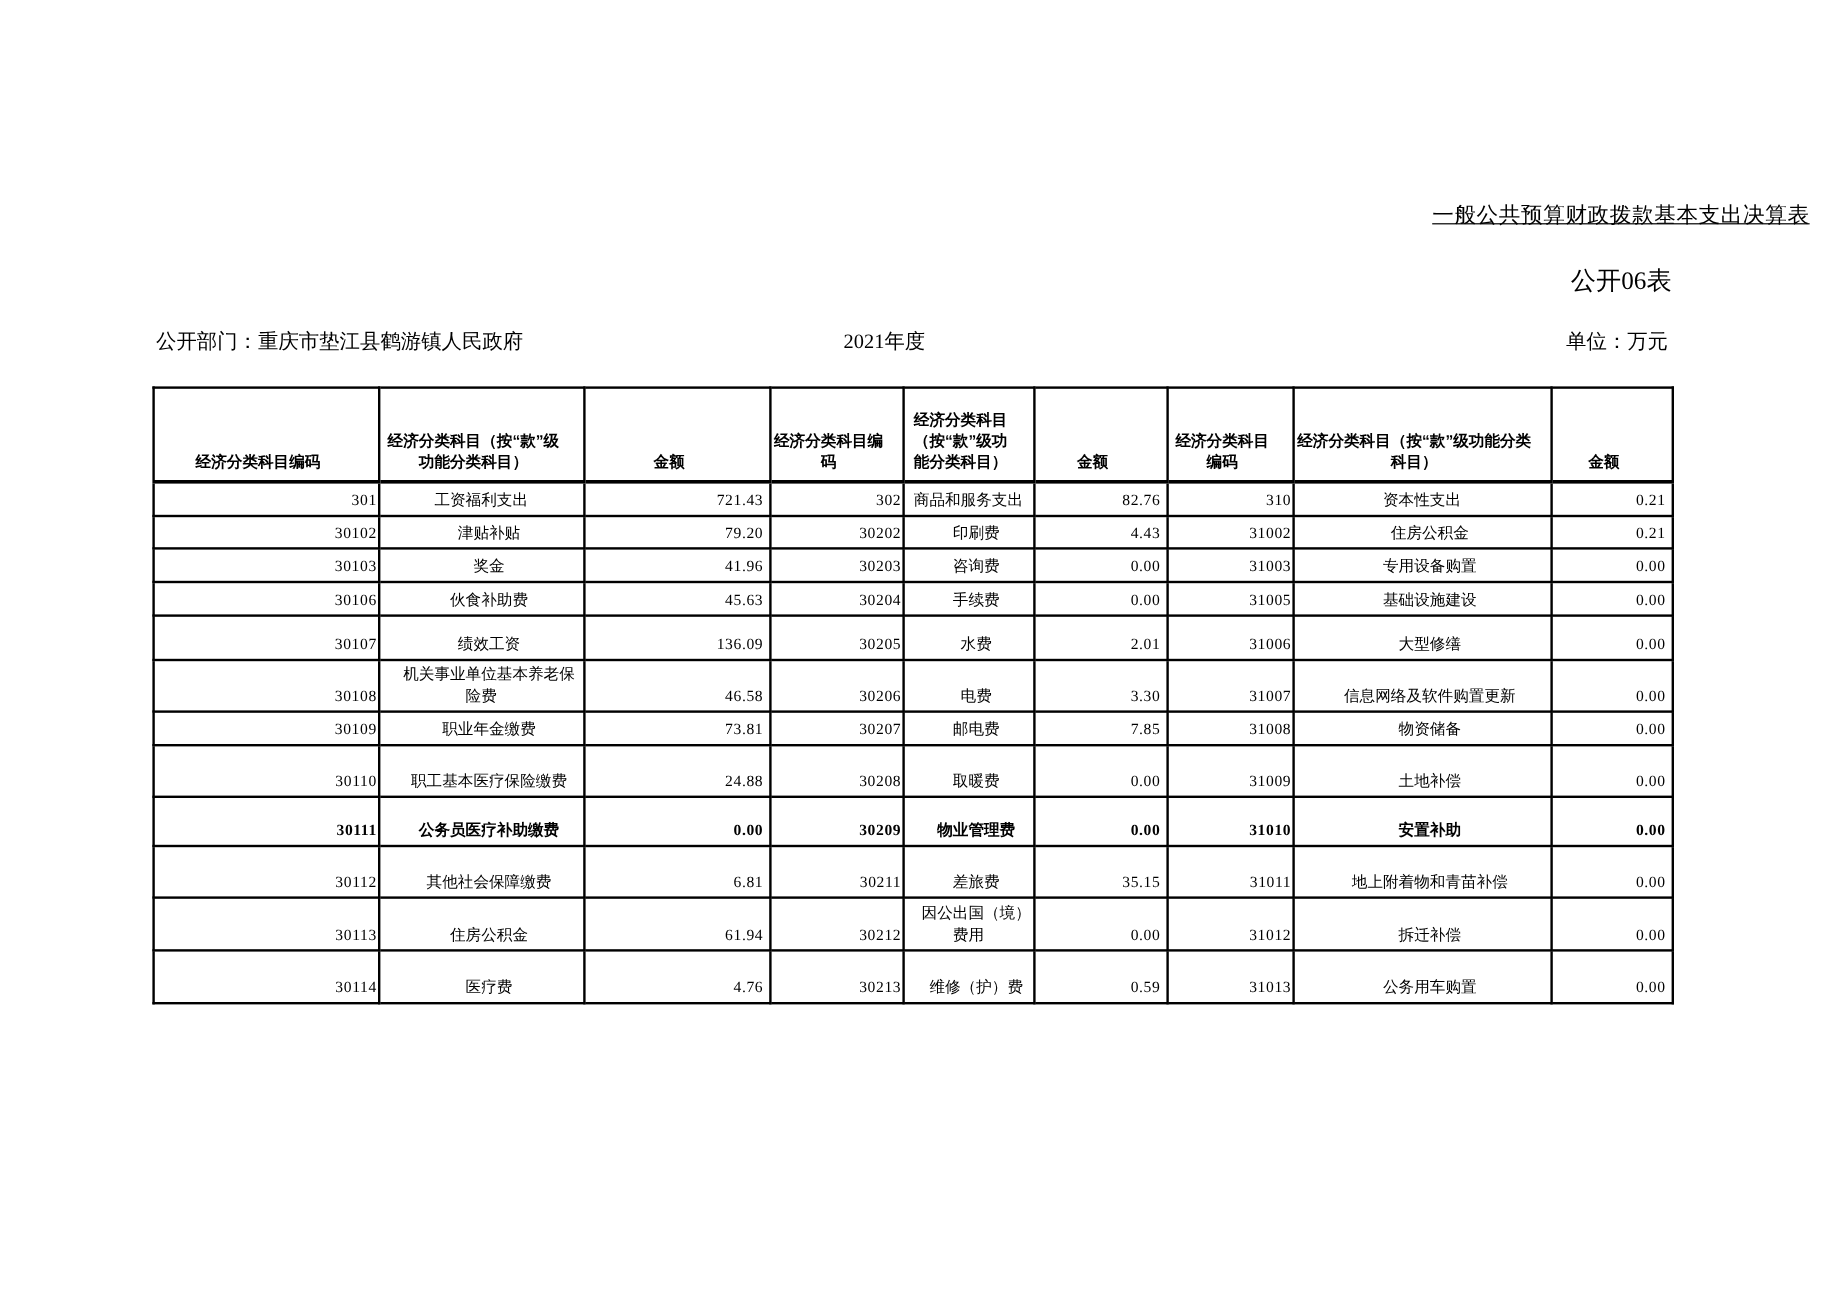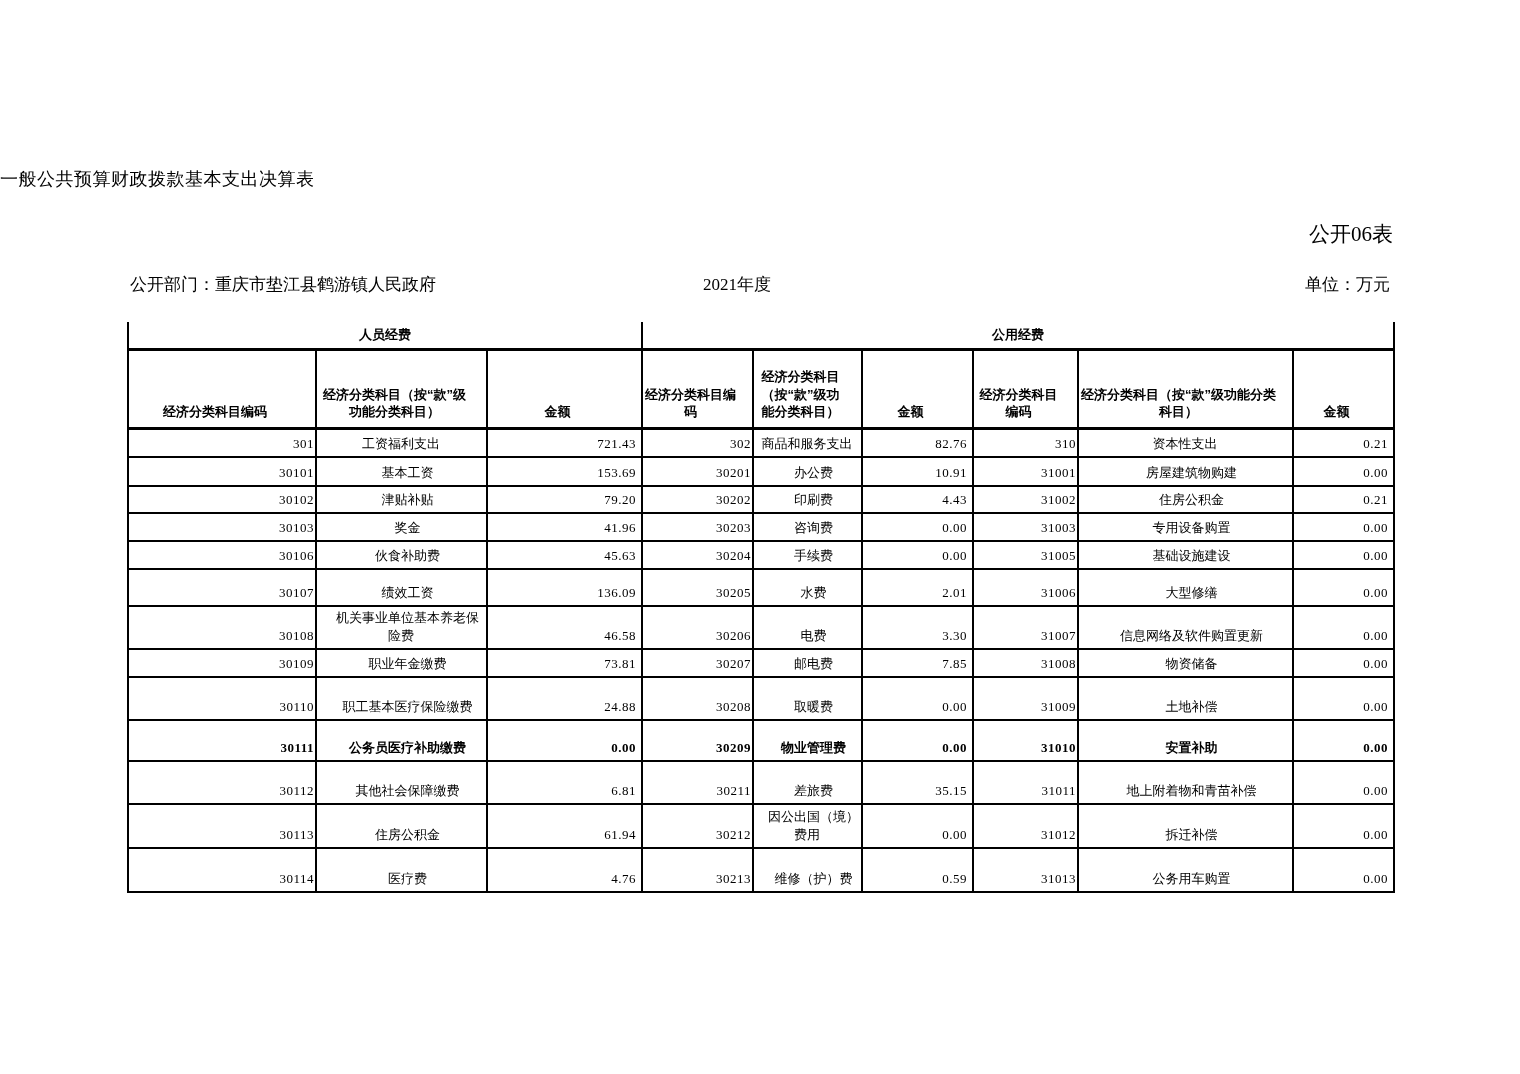--- a/index.html
+++ b/index.html
@@ -9,23 +9,24 @@
     background: #ffffff;
     color: #000000;
     position: relative;
     font-family: "Liberation Serif", serif;
   }
   .doc-title {
     position: absolute;
     top: 167px;
     left: 0;
     width: 1508px;
-    text-align: left;
+    text-align: right;
     font-size: 18px;
     letter-spacing: 0.5px;
+    text-decoration: underline;
   }
   .sheet-label {
     position: absolute;
     top: 220px;
     left: 127px;
     width: 1266px;
     text-align: right;
     font-size: 21px;
   }
   .meta-line {
@@ -104,24 +105,20 @@
       <col style="width:171px">
       <col style="width:155px">
     <col style="width:111px">
       <col style="width:109px">
       <col style="width:111px">
     <col style="width:105px">
       <col style="width:215px">
       <col style="width:101px">
   </colgroup>
   <thead>
-    <tr class="band-row">
-      <th colspan="3">人员经费</th>
-      <th colspan="6">公用经费</th>
-    </tr>
     <tr class="head-row">
       <th>经济分类科目编码</th>
       <th>经济分类科目（按“款”级功能分类科目）</th>
       <th>金额</th>
       <th>经济分类科目编码</th>
       <th>经济分类科目（按“款”级功能分类科目）</th>
       <th>金额</th>
       <th>经济分类科目编码</th>
       <th>经济分类科目（按“款”级功能分类科目）</th>
       <th>金额</th>
@@ -132,31 +129,20 @@
         <td class="cell-code">301</td>
         <td class="cell-subject">工资福利支出</td>
         <td class="cell-amount">721.43</td>
         <td class="cell-code">302</td>
         <td class="cell-subject">商品和服务支出</td>
         <td class="cell-amount">82.76</td>
         <td class="cell-code">310</td>
         <td class="cell-subject">资本性支出</td>
         <td class="cell-amount">0.21</td>
       </tr>
-      <tr style="height: 29px;">
-        <td class="cell-code">30101</td>
-        <td class="cell-subject indent">基本工资</td>
-        <td class="cell-amount">153.69</td>
-        <td class="cell-code">30201</td>
-        <td class="cell-subject indent">办公费</td>
-        <td class="cell-amount">10.91</td>
-        <td class="cell-code">31001</td>
-        <td class="cell-subject indent">房屋建筑物购建</td>
-        <td class="cell-amount">0.00</td>
-      </tr>
       <tr style="height: 27px;">
         <td class="cell-code">30102</td>
         <td class="cell-subject indent">津贴补贴</td>
         <td class="cell-amount">79.20</td>
         <td class="cell-code">30202</td>
         <td class="cell-subject indent">印刷费</td>
         <td class="cell-amount">4.43</td>
         <td class="cell-code">31002</td>
         <td class="cell-subject indent">住房公积金</td>
         <td class="cell-amount">0.21</td>

